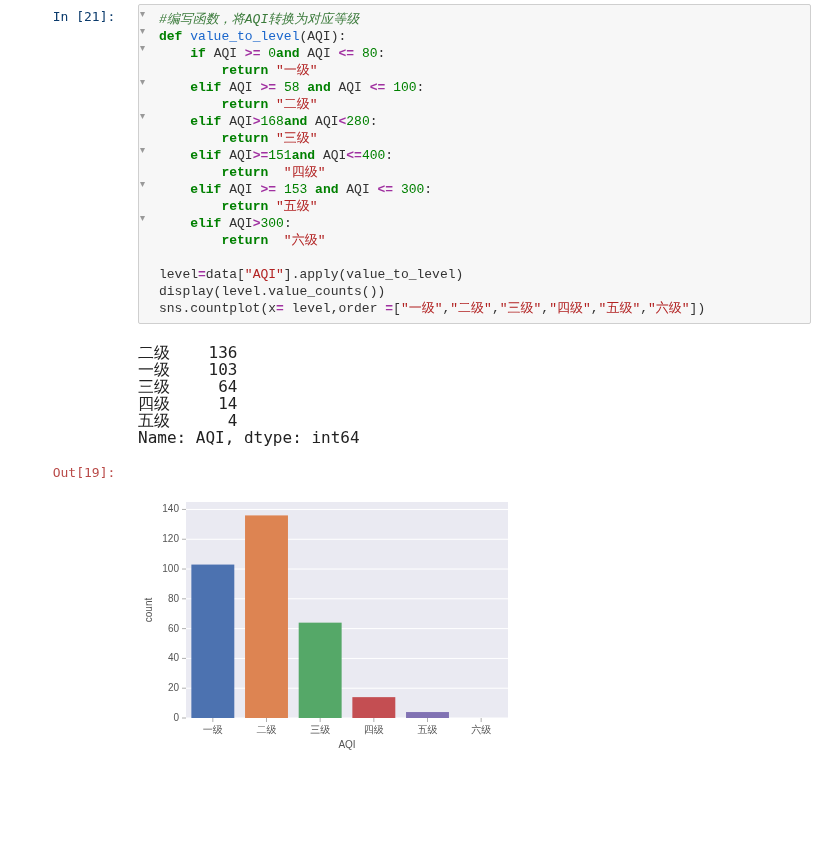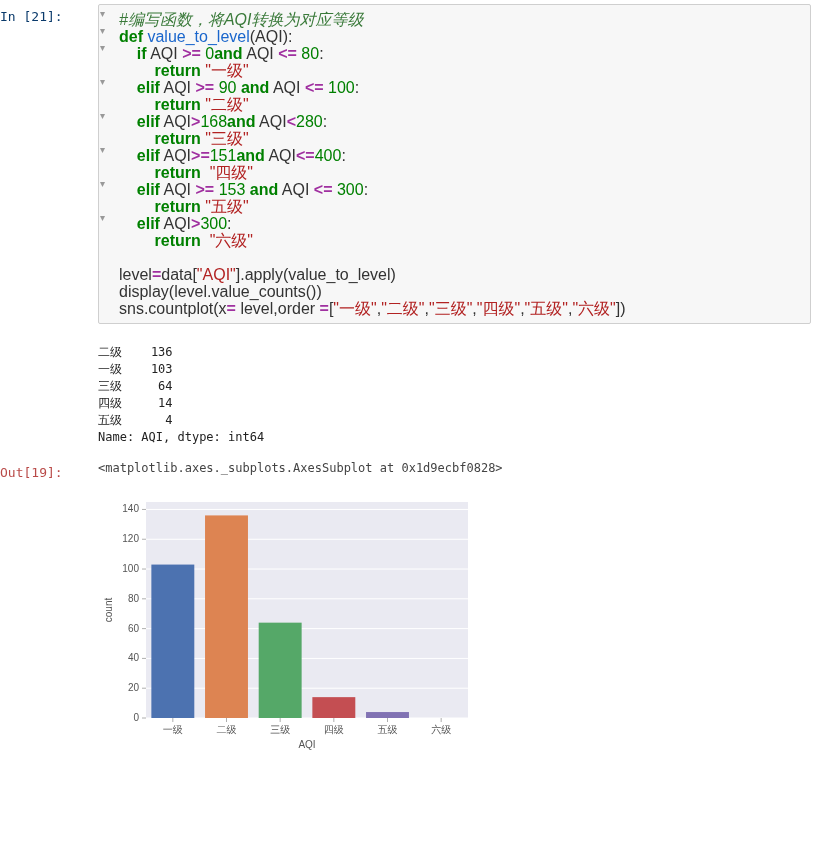--- a/index.html
+++ b/index.html
@@ -10,27 +10,28 @@
     background: #fff;
     width: 823px;
   }
   .cell {
     display: flex;
     flex-direction: row;
     padding: 4px 0;
   }
   .prompt {
     width: 88px;
-    text-align: left;
+    text-align: center;
     padding-right: 10px;
     font-family: "Consolas", monospace;
     font-size: 13px;
     line-height: 18px;
     flex-shrink: 0;
     padding-top: 4px;
+    margin-left: 40px;
   }
   .in-prompt { color: #0a3a6b; }
   .out-prompt { color: #b94a48; }
   .code-area {
     flex: 1;
     border: 1px solid #cfcfcf;
     background: #f7f7f7;
     border-radius: 2px;
     padding: 6px 8px 6px 6px;
     position: relative;
@@ -45,37 +46,37 @@
   }
   .tri {
     position: absolute;
     left: 2px;
     color: #999;
     font-size: 10px;
     line-height: 17px;
   }
   pre.code {
     margin: 0 0 0 14px;
-    font-family: Liberation Sans, sans-serif;
-    font-size: 16px;
+    font-family: Liberation Mono, monospace;
+    font-size: 13px;
     line-height: 17px;
     white-space: pre;
     color: #333;
   }
   .c-comment { color: #3a7a3a; font-style: italic; }
   .c-kw { color: #008000; font-weight: bold; }
   .c-num { color: #008000; }
   .c-str { color: #b22222; }
   .c-func { color: #1a66cc; }
   .c-op { color: #a030a0; font-weight: bold; }
 
   .plain-output {
     flex: 1;
     font-family: "Consolas","Menlo",monospace;
-    font-size: 12px;
+    font-size: 16px;
     line-height: 17px;
     white-space: pre;
     color: #222;
     margin-right: 12px;
   }
 
   
   .chart-wrap {
     flex: 1;
     margin-right: 12px;
@@ -100,21 +101,21 @@
       <span class="tri" style="top:68px">▾</span>
       <span class="tri" style="top:102px">▾</span>
       <span class="tri" style="top:136px">▾</span>
       <span class="tri" style="top:170px">▾</span>
       <span class="tri" style="top:204px">▾</span>
     </div>
     <pre class="code"><span class="c-comment">#编写函数，将AQI转换为对应等级</span>
 <span class="c-kw">def</span> <span class="c-func">value_to_level</span>(AQI):
     <span class="c-kw">if</span> AQI <span class="c-op">&gt;=</span> <span class="c-num">0</span><span class="c-kw">and</span> AQI <span class="c-op">&lt;=</span> <span class="c-num">80</span>:
         <span class="c-kw">return</span> <span class="c-str">"一级"</span>
-    <span class="c-kw">elif</span> AQI <span class="c-op">&gt;=</span> <span class="c-num">90</span> <span class="c-kw">and</span> AQI <span class="c-op">&lt;=</span> <span class="c-num">100</span>:
+    <span class="c-kw">elif</span> AQI <span class="c-op">&gt;=</span> <span class="c-num">58</span> <span class="c-kw">and</span> AQI <span class="c-op">&lt;=</span> <span class="c-num">100</span>:
         <span class="c-kw">return</span> <span class="c-str">"二级"</span>
     <span class="c-kw">elif</span> AQI<span class="c-op">&gt;</span><span class="c-num">168</span><span class="c-kw">and</span> AQI<span class="c-op">&lt;</span><span class="c-num">280</span>:
         <span class="c-kw">return</span> <span class="c-str">"三级"</span>
     <span class="c-kw">elif</span> AQI<span class="c-op">&gt;=</span><span class="c-num">151</span><span class="c-kw">and</span> AQI<span class="c-op">&lt;=</span><span class="c-num">400</span>:
         <span class="c-kw">return</span>  <span class="c-str">"四级"</span>
     <span class="c-kw">elif</span> AQI <span class="c-op">&gt;=</span> <span class="c-num">153</span> <span class="c-kw">and</span> AQI <span class="c-op">&lt;=</span> <span class="c-num">300</span>:
         <span class="c-kw">return</span> <span class="c-str">"五级"</span>
     <span class="c-kw">elif</span> AQI<span class="c-op">&gt;</span><span class="c-num">300</span>:
         <span class="c-kw">return</span>  <span class="c-str">"六级"</span>
 
@@ -129,21 +130,20 @@
   <div class="plain-output">二级    136
 一级    103
 三级     64
 四级     14
 五级      4
 Name: AQI, dtype: int64</div>
 </div>
 
 <div class="cell" style="padding-top:10px;">
   <div class="prompt out-prompt">Out[19]:</div>
-  <div class="plain-output" style="color:#444;">&lt;matplotlib.axes._subplots.AxesSubplot at 0x1d9ecbf0828&gt;</div>
 </div>
 
 <div class="cell">
   <div class="prompt"></div>
   <div class="chart-wrap">
     <svg class="chart" width="380" height="262">
         <rect x="48" y="12" width="322" height="216" class="plot-bg"></rect>
         <line x1="48" x2="370" y1="228" y2="228" class="grid-line"></line>
         <line x1="44" x2="48" y1="228" y2="228" class="tick-line"></line>
         <text x="41" y="231" text-anchor="end" class="tick-label">0</text>

